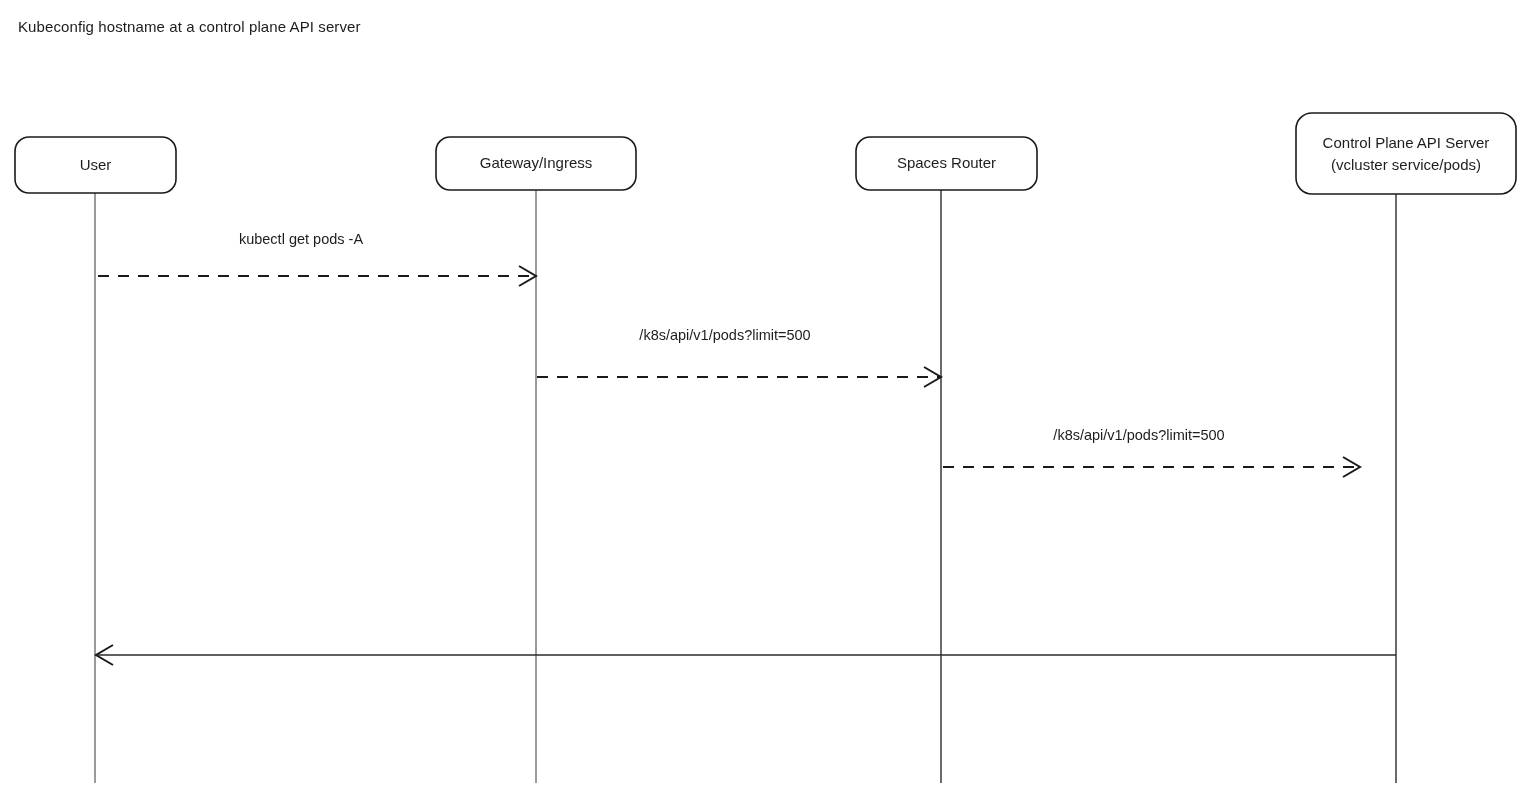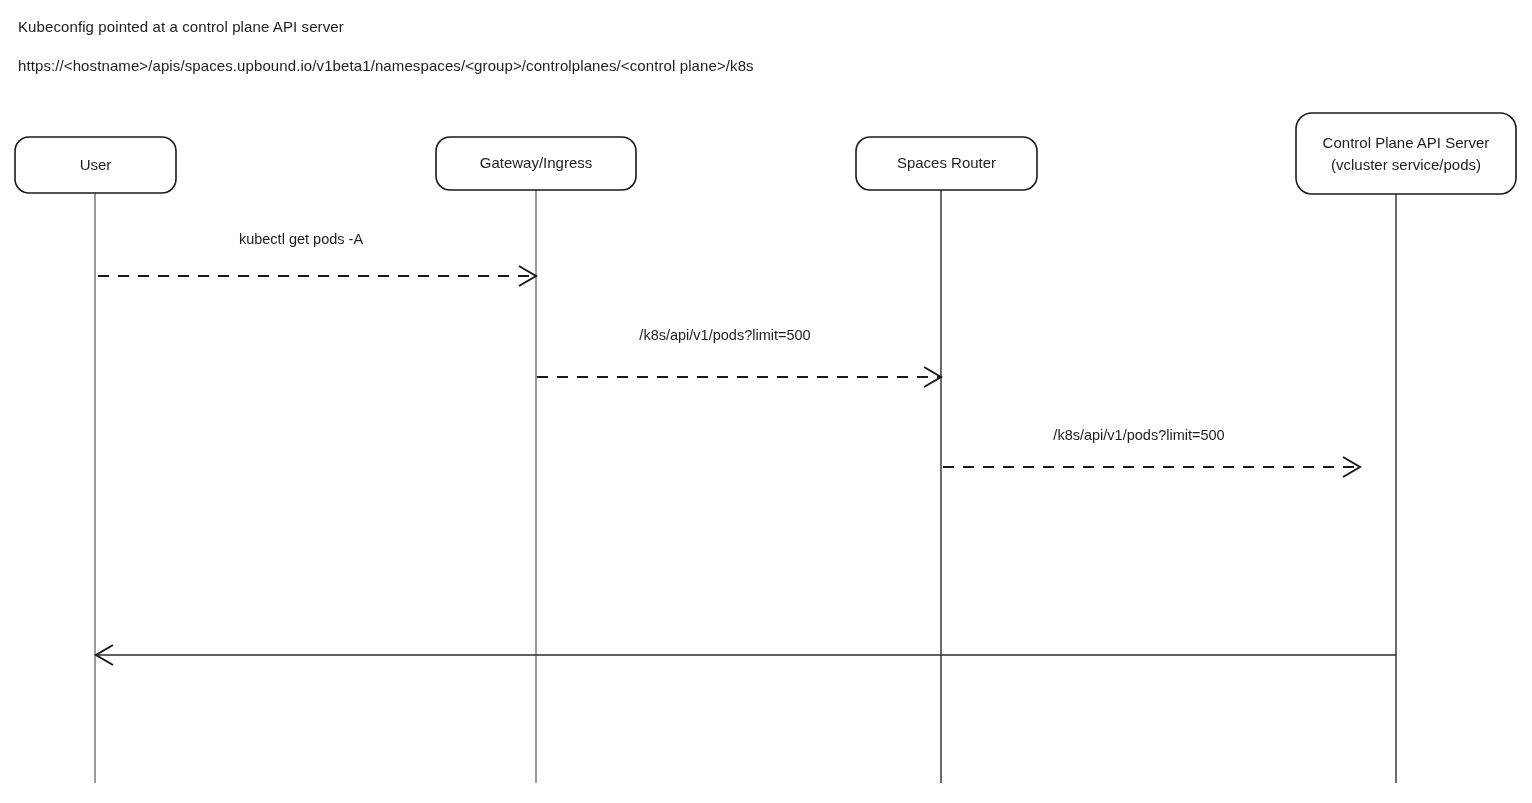--- a/index.html
+++ b/index.html
@@ -79,23 +79,22 @@
     font-size: 14.5px;
     fill: #1d1d1d;
     text-anchor: middle;
   }
 </style>
 </head>
 <body>
 
 <div id="diagram-root">
 
-  <div class="header-text" id="header-title">Kubeconfig pointed at a control plane API server</div>
+  <div class="header-text" id="header-title">Kubeconfig hostname at a control plane API server</div>
 
-  <div class="header-text" id="header-url">https://&lt;hostname&gt;/apis/spaces.upbound.io/v1beta1/namespaces/&lt;group&gt;/controlplanes/&lt;control plane&gt;/k8s</div>
 
   <svg class="diagram-canvas" viewBox="0 0 1532 803">
 
     <g id="lifelines-layer">
         <line x1="95" y1="193" x2="95" y2="783" class="lifeline"></line>
         <line x1="536" y1="190" x2="536" y2="783" class="lifeline"></line>
         <line x1="941" y1="190" x2="941" y2="783" class="lifeline-dark"></line>
         <line x1="1396" y1="194" x2="1396" y2="783" class="lifeline-dark"></line>
       </g>
     <g id="messages-layer">

